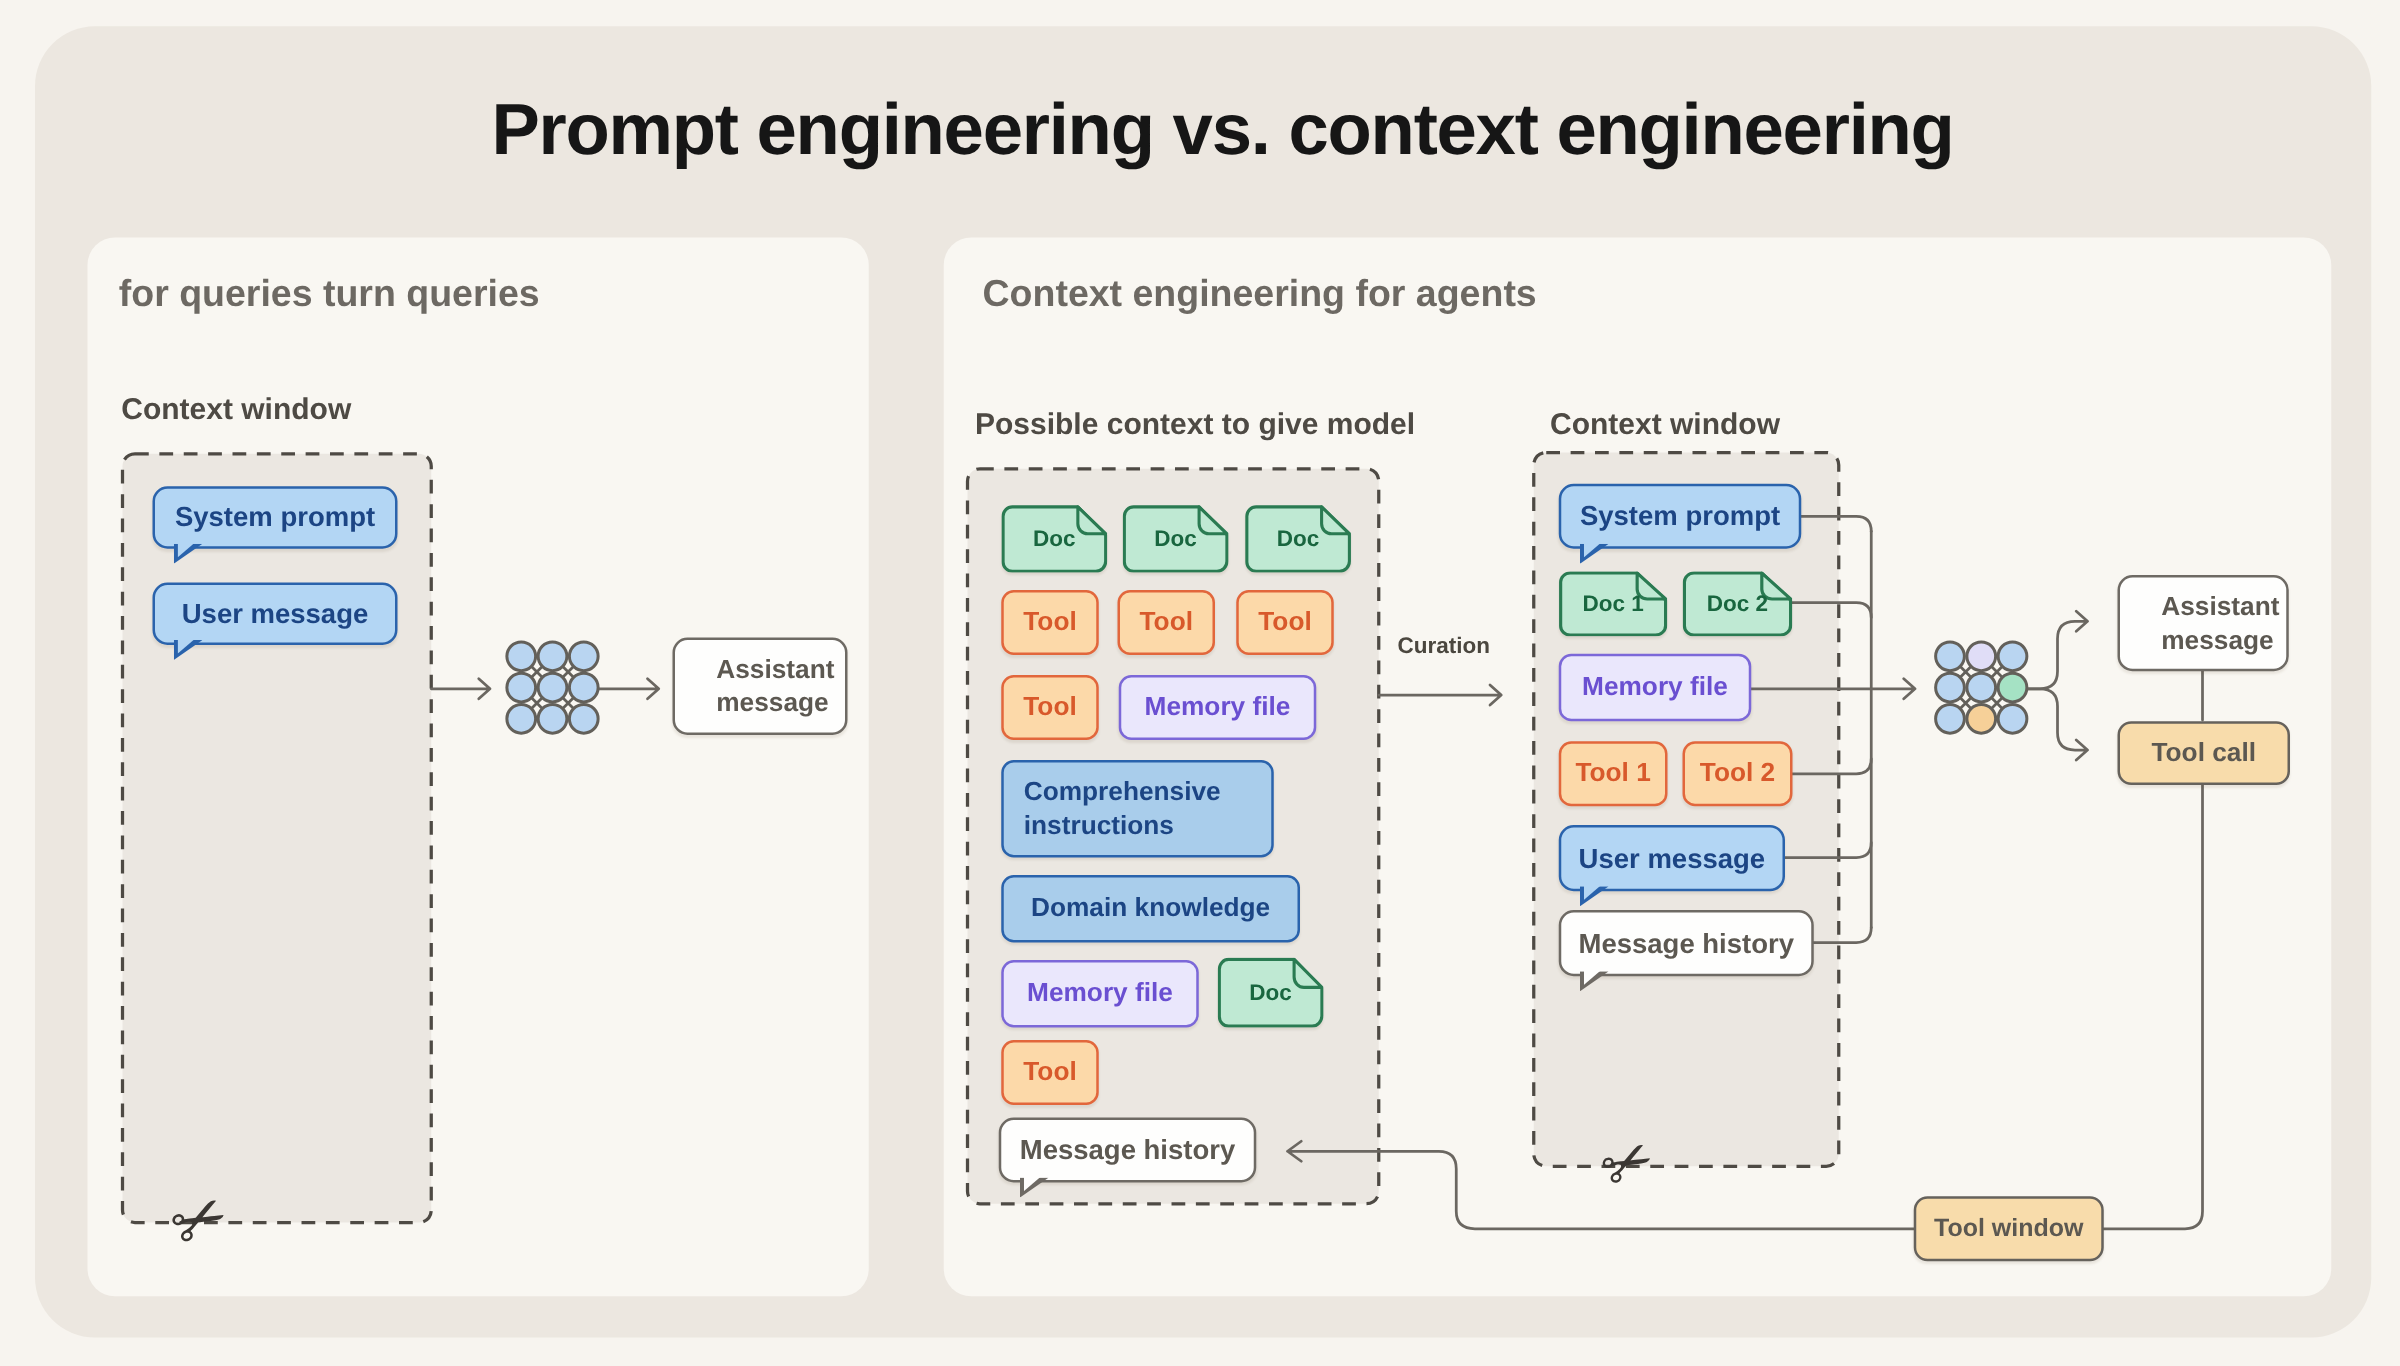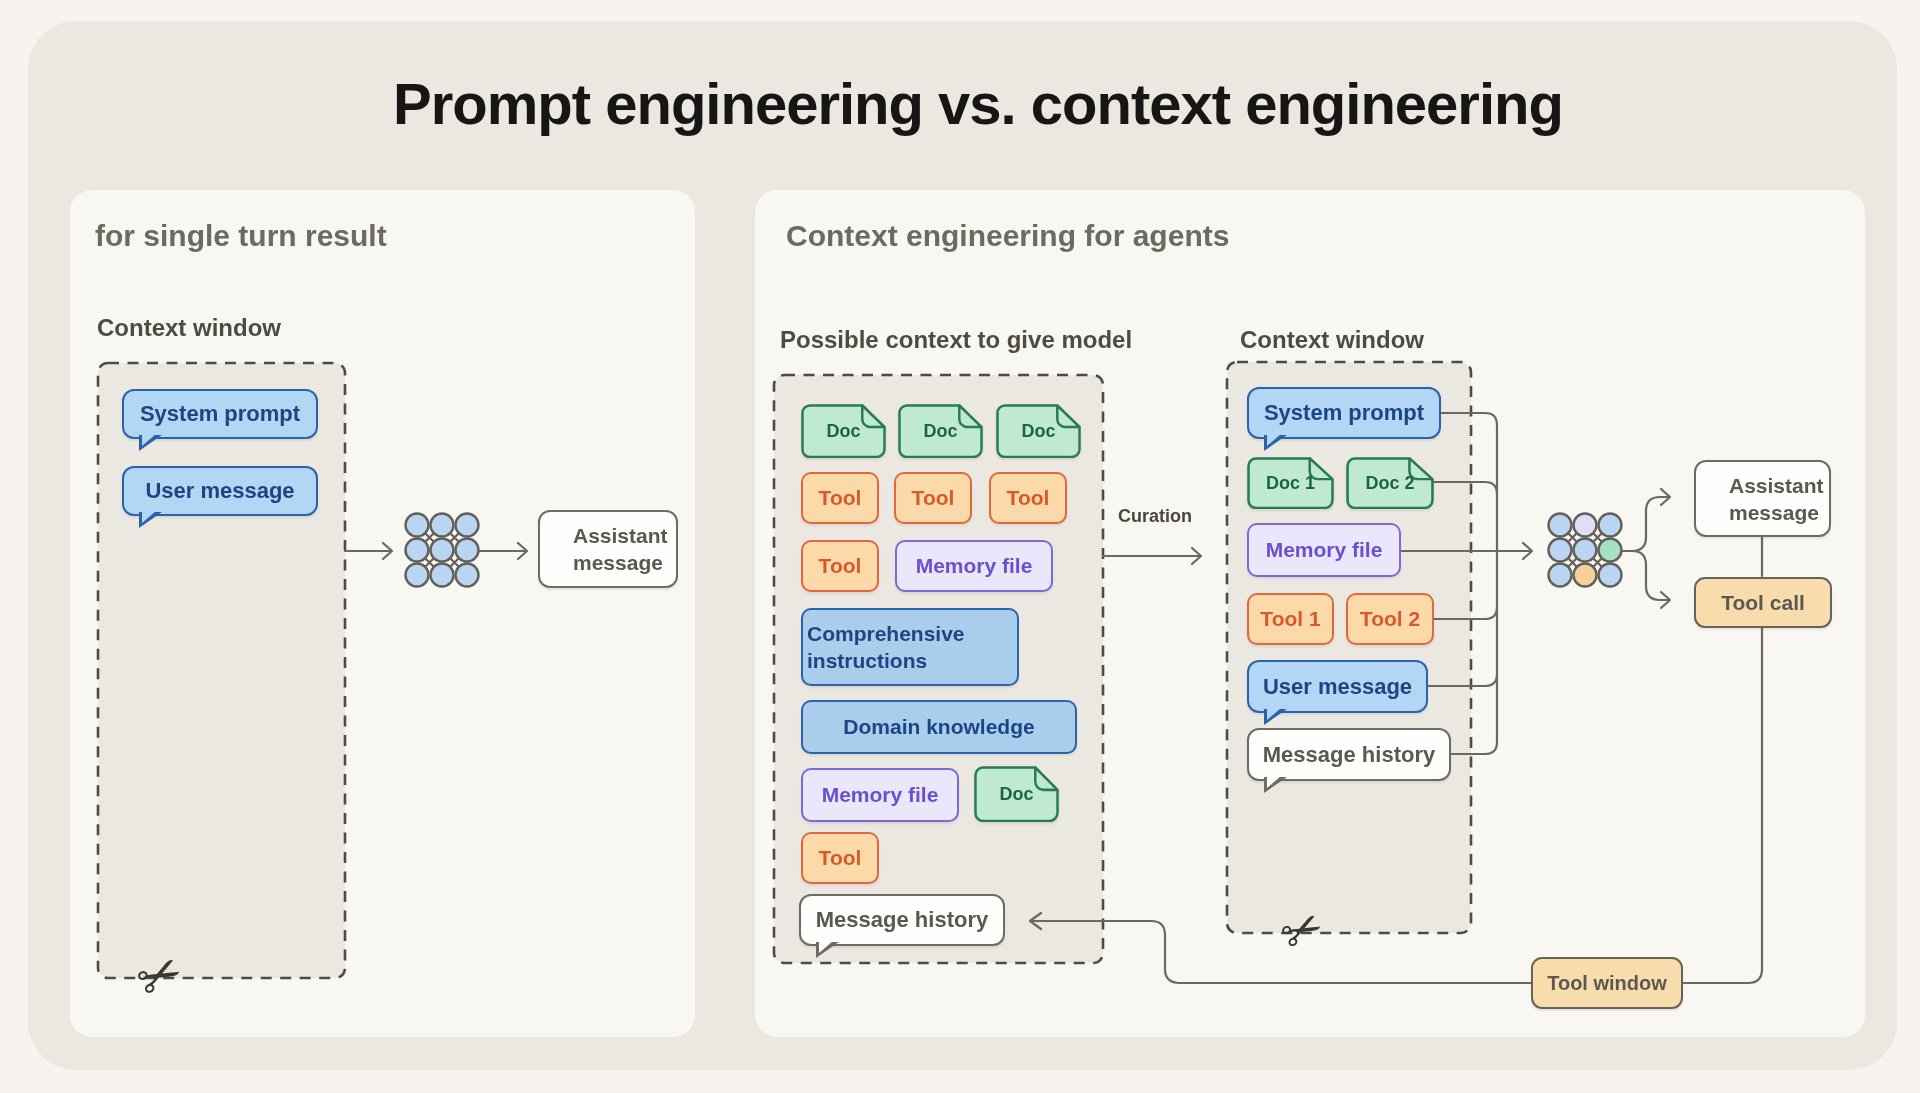--- a/index.html
+++ b/index.html
@@ -35,21 +35,21 @@
     color:var(--gray_text,#5c5851);border-radius:12px;justify-content:flex-start;
     padding-left:33px;line-height:27px;}
   .tan{background:var(--tan_fill,#f8dcab);border:2.5px solid var(--tan_border,#66625c);
     color:var(--gray_text,#57534b);border-radius:11px;}
   .doc{background:transparent;border:none;box-shadow:none;color:var(--green_text,#19663f);
     filter:drop-shadow(0 2px 1px rgba(90,70,40,.12));font-size:18px;}
   .doc svg{position:absolute;left:0;top:0;width:100%;height:100%;}
   .doc span{position:relative;}
   .doc-body,.doc-fold{fill:var(--green_fill,#bfe9d3);stroke:var(--green_border,#2a7b52);
     stroke-width:2.5;stroke-linejoin:round;}
-  .comp{justify-content:flex-start;padding-left:4px;line-height:27px;text-align:left;}
+  .comp{justify-content:flex-start;padding-left:16px;line-height:27px;text-align:left;}
   .scissors{position:absolute;z-index:3;color:#3b3733;}
   .curation{position:absolute;z-index:2;font-size:18px;font-weight:700;color:#4b473f;text-align:center;}
 </style>
 </head>
 <body>
 
 <div class="canvas">
   <div class="card"></div>
   <div class="title">Prompt engineering vs. context engineering</div>
 
@@ -110,21 +110,21 @@
         <circle cx="1585" cy="550" r="11.5" fill="#b9d5f1"></circle>
         <circle cx="1610" cy="550" r="11.5" fill="#a5e2c4"></circle>
         <circle cx="1560" cy="575" r="11.5" fill="#b9d5f1"></circle>
         <circle cx="1585" cy="575" r="11.5" fill="#f6d098"></circle>
         <circle cx="1610" cy="575" r="11.5" fill="#b9d5f1"></circle>
       </g>
     </g>
   </svg>
 
   <div class="panel-heading" style="left:95px;top:214px;">
-    <div>for single turn result</div>
+    <div>for queries turn queries</div>
   </div>
   <div class="sec-label" style="left:97px;top:314px;">Context window</div>
 
   <div class="chip bubble blue" style="left:122px;top:389px;width:196px;height:50px;">
     <span>System prompt</span>
   </div>
   <div class="chip bubble blue" style="left:122px;top:466px;width:196px;height:50px;">
     <span>User message</span>
   </div>
   <div class="chip outbox" style="left:538px;top:510px;width:140px;height:78px;">
@@ -173,21 +173,21 @@
     <span>Tool</span>
     </div>
   <div class="chip memory" style="left:895px;top:540px;width:158px;height:52px;">
     <span>Memory file</span>
     </div>
 
   <div class="chip bluebox comp" style="left:801px;top:608px;width:218px;height:78px;">
     <span>Comprehensive instructions</span>
     </div>
 
-  <div class="chip bluebox" style="left:801px;top:700px;width:276px;height:54px;">
+  <div class="chip bluebox" style="left:801px;top:700px;width:239px;height:54px;">
     <span>Domain knowledge</span>
     </div>
 
   <div class="chip memory" style="left:801px;top:768px;width:158px;height:54px;">
     <span>Memory file</span>
     </div>
   <div class="chip doc" style="left:974px;top:766px;width:85px;height:56px;">
     <svg viewBox="0 0 86 54" preserveAspectRatio="none">
       <path class="doc-body" d="M9 1.5 H62 L84.5 24 V45 a8 8 0 0 1 -8 8 H9 a7.5 7.5 0 0 1 -7.5 -7.5 V9 a7.5 7.5 0 0 1 7.5 -7.5 Z"></path>
       <path class="doc-fold" d="M62 1.5 V15 a8 8 0 0 0 8 8 H84.5 Z"></path>

